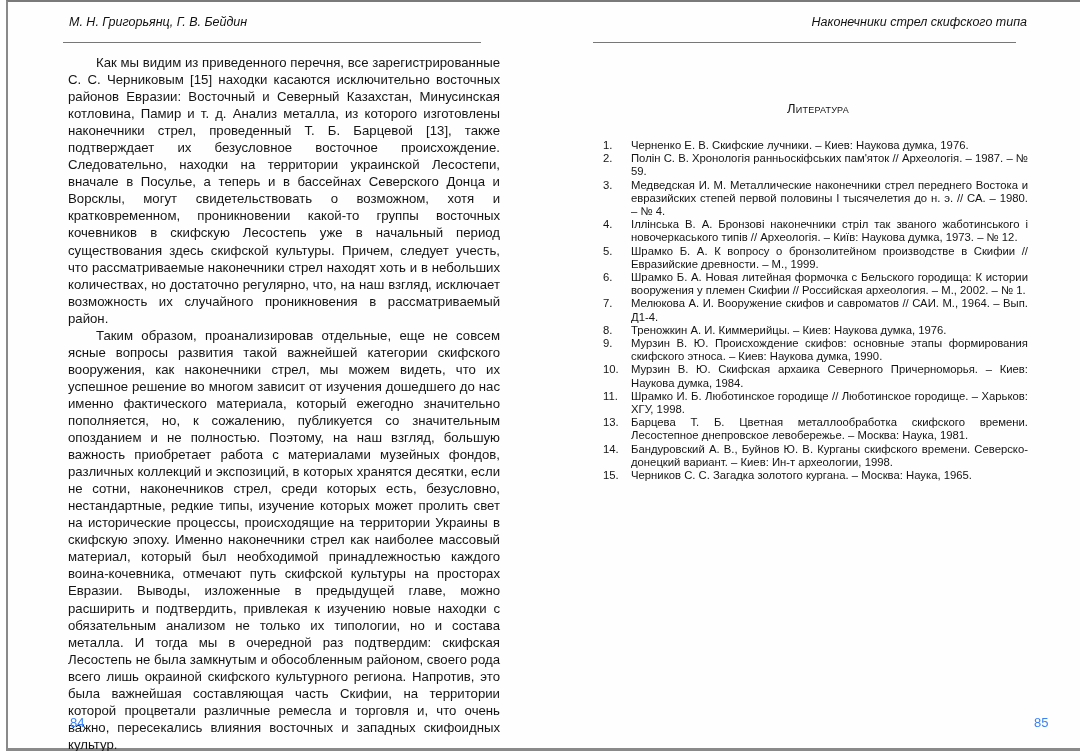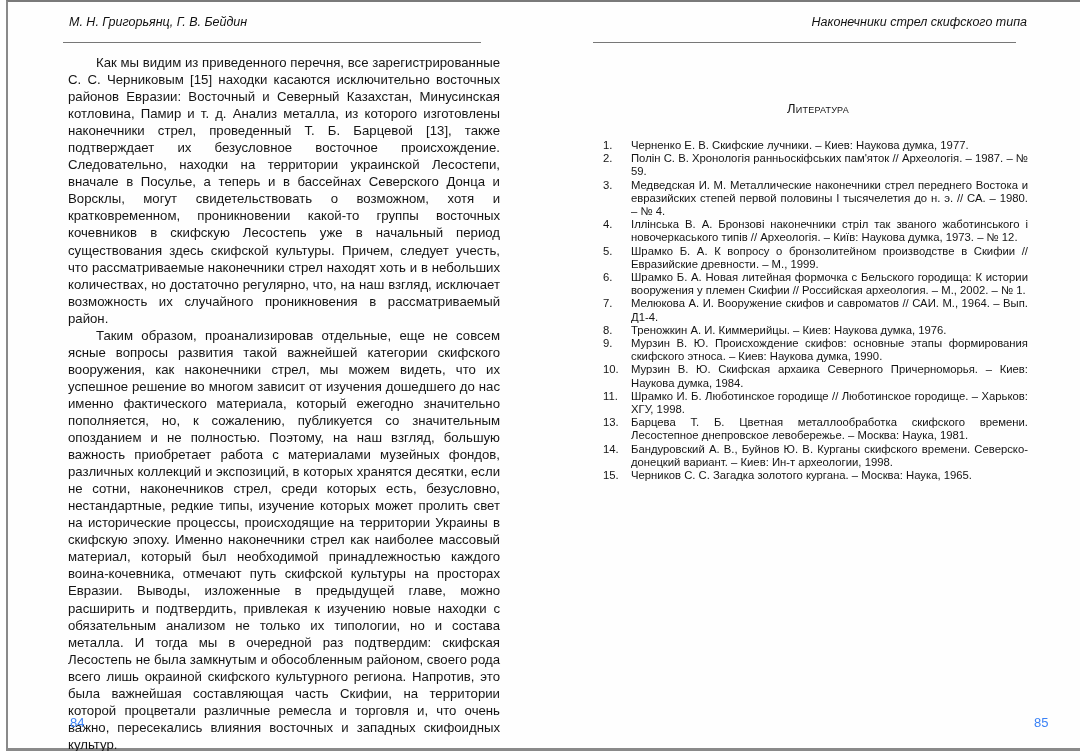--- a/index.html
+++ b/index.html
@@ -63,21 +63,21 @@
       <p>Таким образом, проанализировав отдельные, еще не совсем ясные вопросы развития такой важнейшей категории скифского вооружения, как наконечники стрел, мы можем видеть, что их успешное решение во многом зависит от изучения дошедшего до нас именно фактического материала, который ежегодно значительно пополняется, но, к сожалению, публикуется со значительным опозданием и не полностью. Поэтому, на наш взгляд, большую важность приобретает работа с материалами музейных фондов, различных коллекций и экспозиций, в которых хранятся десятки, если не сотни, наконечников стрел, среди которых есть, безусловно, нестандартные, редкие типы, изучение которых может пролить свет на исторические процессы, происходящие на территории Украины в скифскую эпоху. Именно наконечники стрел как наиболее массовый материал, который был необходимой принадлежностью каждого воина-кочевника, отмечают путь скифской культуры на просторах Евразии. Выводы, изложенные в предыдущей главе, можно расширить и подтвердить, привлекая к изучению новые находки с обязательным анализом не только их типологии, но и состава металла. И тогда мы в очередной раз подтвердим: скифская Лесостепь не была замкнутым и обособленным районом, своего рода всего лишь окраиной скифского культурного региона. Напротив, это была важнейшая составляющая часть Скифии, на территории которой процветали различные ремесла и торговля и, что очень важно, пересекались влияния восточных и западных скифоидных культур.</p>
     </div>
     <div class="folio">84</div>
   </div>
 
   <div class="page right">
     <div class="running-head">Наконечники стрел скифского типа</div>
     <div class="head-rule"></div>
     <div class="lit-title">Литература</div>
     <ol class="refs">
-      <li><span class="num">1.</span><span>Черненко Е. В. Скифские лучники. – Киев: Наукова думка, 1977.</span></li>
+      <li><span class="num">1.</span><span>Черненко Е. В. Скифские лучники. – Киев: Наукова думка, 1976.</span></li>
       <li><span class="num">2.</span><span>Полін С. В. Хронологія ранньоскіфських пам'яток // Археологія. – 1987. – № 59.</span></li>
       <li><span class="num">3.</span><span>Медведская И. М. Металлические наконечники стрел переднего Востока и евразийских степей первой половины I тысячелетия до н. э. // СА. – 1980. – № 4.</span></li>
       <li><span class="num">4.</span><span>Іллінська В. А. Бронзові наконечники стріл так званого жаботинського і новочеркаського типів // Археологія. – Київ: Наукова думка, 1973. – № 12.</span></li>
       <li><span class="num">5.</span><span>Шрамко Б. А. К вопросу о бронзолитейном производстве в Скифии // Евразийские древности. – М., 1999.</span></li>
       <li><span class="num">6.</span><span>Шрамко Б. А. Новая литейная формочка с Бельского городища: К истории вооружения у племен Скифии // Российская археология. – М., 2002. – № 1.</span></li>
       <li><span class="num">7.</span><span>Мелюкова А. И. Вооружение скифов и савроматов // САИ. М., 1964. – Вып. Д1-4.</span></li>
       <li><span class="num">8.</span><span>Треножкин А. И. Киммерийцы. – Киев: Наукова думка, 1976.</span></li>
       <li><span class="num">9.</span><span>Мурзин В. Ю. Происхождение скифов: основные этапы формирования скифского этноса. – Киев: Наукова думка, 1990.</span></li>
       <li><span class="num">10.</span><span>Мурзин В. Ю. Скифская архаика Северного Причерноморья. – Киев: Наукова думка, 1984.</span></li>
       <li><span class="num">11.</span><span>Шрамко И. Б. Люботинское городище // Люботинское городище. – Харьков: ХГУ, 1998.</span></li>

